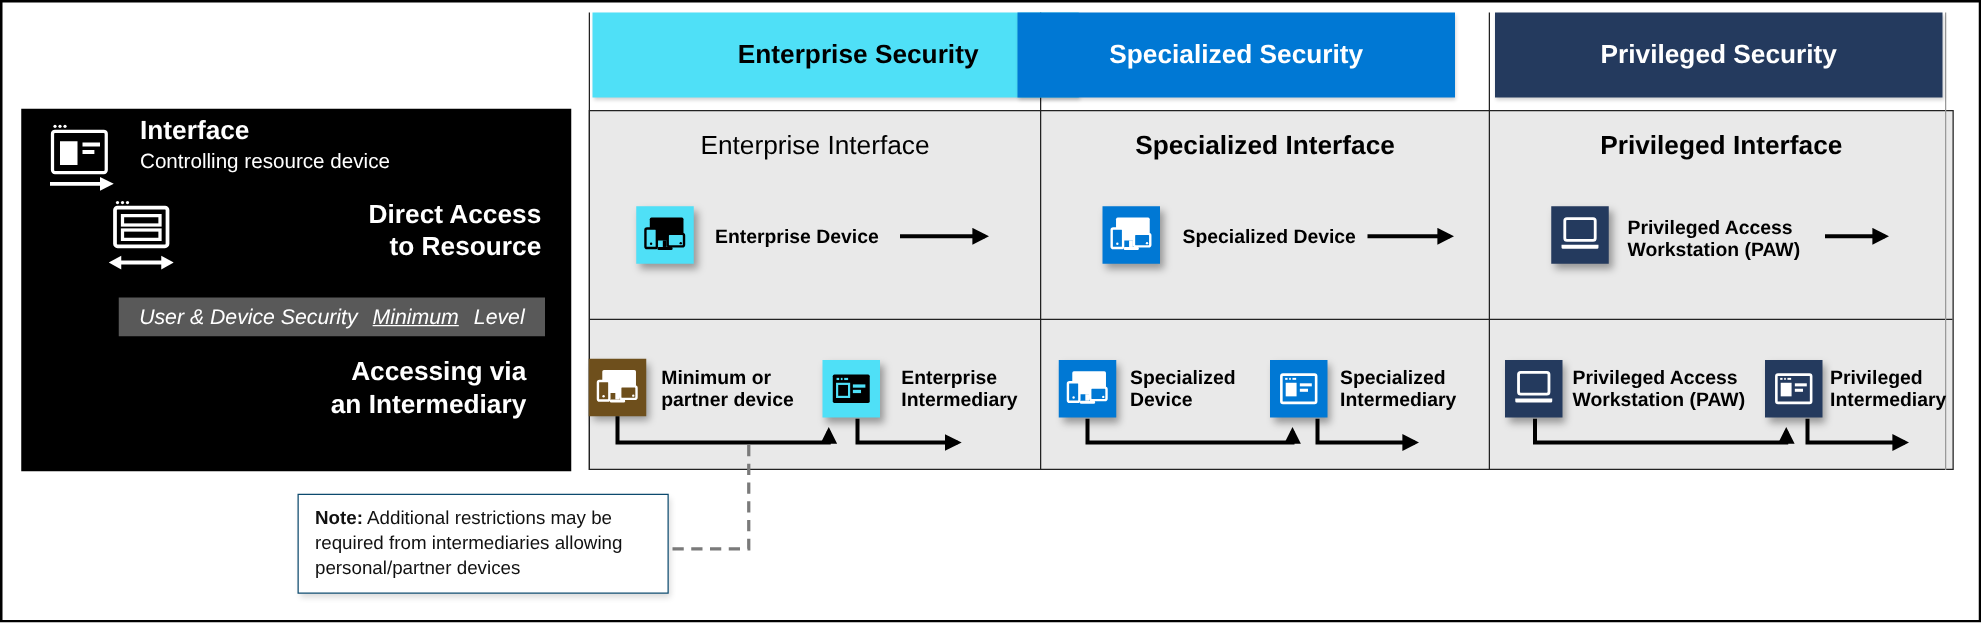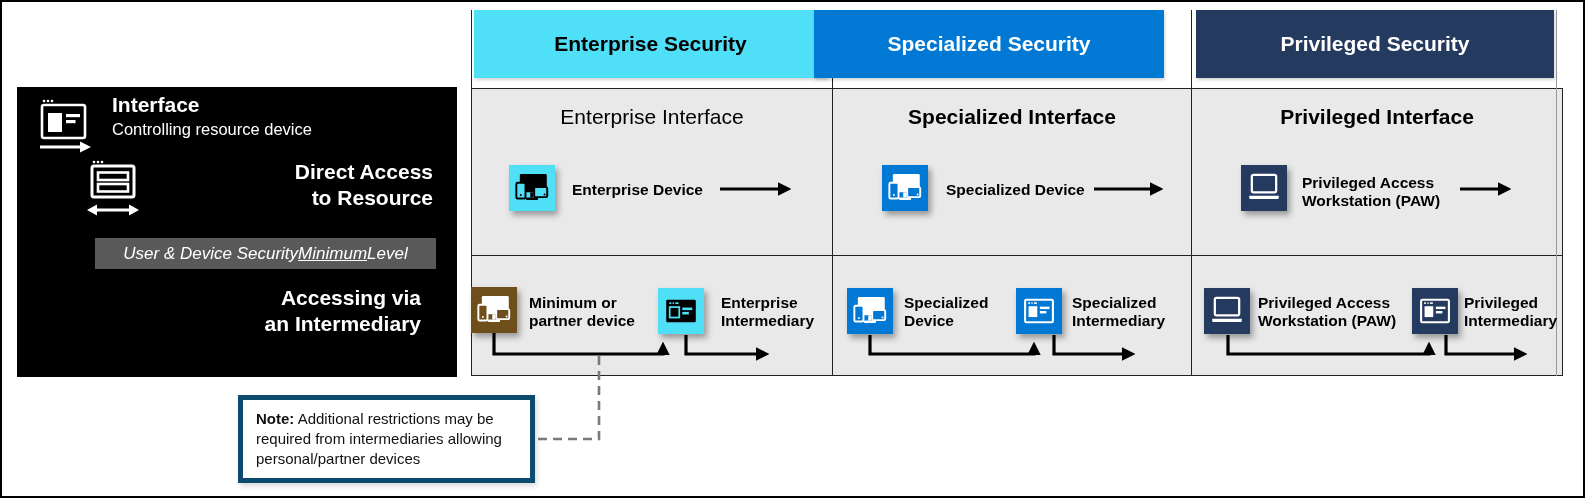--- a/index.html
+++ b/index.html
@@ -30,42 +30,42 @@
   
   .panel{position:absolute;left:15px;top:85px;width:440px;height:290px;z-index:3;color:#fff;}
   .panel .abs{position:absolute;}
   .lg-title{font-size:21px;font-weight:700;}
   .lg-sub{font-size:16.5px;font-weight:400;}
   .lg-right{text-align:right;font-size:21px;font-weight:700;line-height:1.25;}
   .min-box{display:flex;align-items:center;justify-content:center;
            font-size:17px;font-style:italic;box-sizing:border-box;}
   .min-box .u{text-decoration:underline;}
   
-  .note{position:absolute;left:236px;top:393px;width:297px;background:#fff;border:5px solid #0c4a6e;
+  .note{position:absolute;left:236px;top:393px;width:297px;background:#fff;border:1px solid #0c4a6e;
         box-shadow:2px 3px 5px rgba(0,0,0,0.15);box-sizing:border-box;padding:9px 13px;
         font-size:15px;line-height:1.33;color:#111;z-index:5;}
   .note b{font-weight:700;}
   
   .overlay{position:absolute;left:0;top:0;z-index:4;pointer-events:none;}
 </style>
 </head>
 <body>
 
 <div class="canvas">
 
   <div class="grid">
     <div class="row-sep"></div>
   </div>
 
   <div class="vline" style="left:469px"></div>
   <div class="vline" style="left:830px"></div>
   <div class="vline" style="left:1189px"></div>
   <div class="vline faint" style="left:1554px"></div>
 
-  <div class="hdr" style="left: 472px; width: 353px; background-color: rgb(79, 224, 247); color: rgb(0, 0, 0);">Enterprise Security</div>
+  <div class="hdr" style="left: 472px; width: 353px; background-color: rgb(79, 224, 247); color: rgb(0, 0, 0); padding-left: 36px;">Enterprise Security</div>
   <div class="hdr" style="left: 812px; width: 350px; background-color: rgb(0, 120, 212); color: rgb(255, 255, 255);">Specialized Security</div>
   <div class="hdr" style="left: 1194px; width: 358px; background-color: rgb(36, 58, 94); color: rgb(255, 255, 255);">Privileged Security</div>
 
   <div class="if-title w400" style="left:470px;width:360px">Enterprise Interface</div>
   <div class="if-title w600" style="left:831px;width:358px">Specialized Interface</div>
   <div class="if-title w700" style="left:1190px;width:370px">Privileged Interface</div>
 
   <div class="tile" style="left: 507px; top: 163px; background-color: rgb(79, 224, 247); --bg: #4FE0F7; color: rgb(0, 0, 0);">
     <svg viewBox="0 0 46 46">
         <rect x="9" y="7" width="31" height="21" rx="1.5" fill="currentColor"></rect>
@@ -229,21 +229,21 @@
           <line x1="8" y1="52" x2="44" y2="52" stroke="#fff" stroke-width="3.2"></line>
           <polygon points="10,46.5 0,52 10,57.5" fill="#fff"></polygon>
           <polygon points="42,46.5 52,52 42,57.5" fill="#fff"></polygon>
         </svg>
     </div>
     <div class="abs lg-right" style="right:24px;top:72px">
       <span style="display:block">Direct Access</span>
       <span style="display:block">to Resource</span>
     </div>
 
-    <div class="abs min-box" style="left: 78px; top: 151px; width: 341px; height: 31px; background-color: rgb(89, 89, 89); color: rgb(255, 255, 255);">
+    <div class="abs min-box" style="left: 78px; top: 151px; width: 341px; height: 31px; background-color: rgb(89, 89, 89); color: rgb(255, 255, 255); gap: 12px;">
       <span>User &amp; Device Security </span>
         <span class="u">Minimum</span>
         <span> Level</span>
     </div>
 
     <div class="abs lg-right" style="right:36px;top:198px">
       <span style="display:block">Accessing via</span>
       <span style="display:block">an Intermediary</span>
     </div>
   </div>

